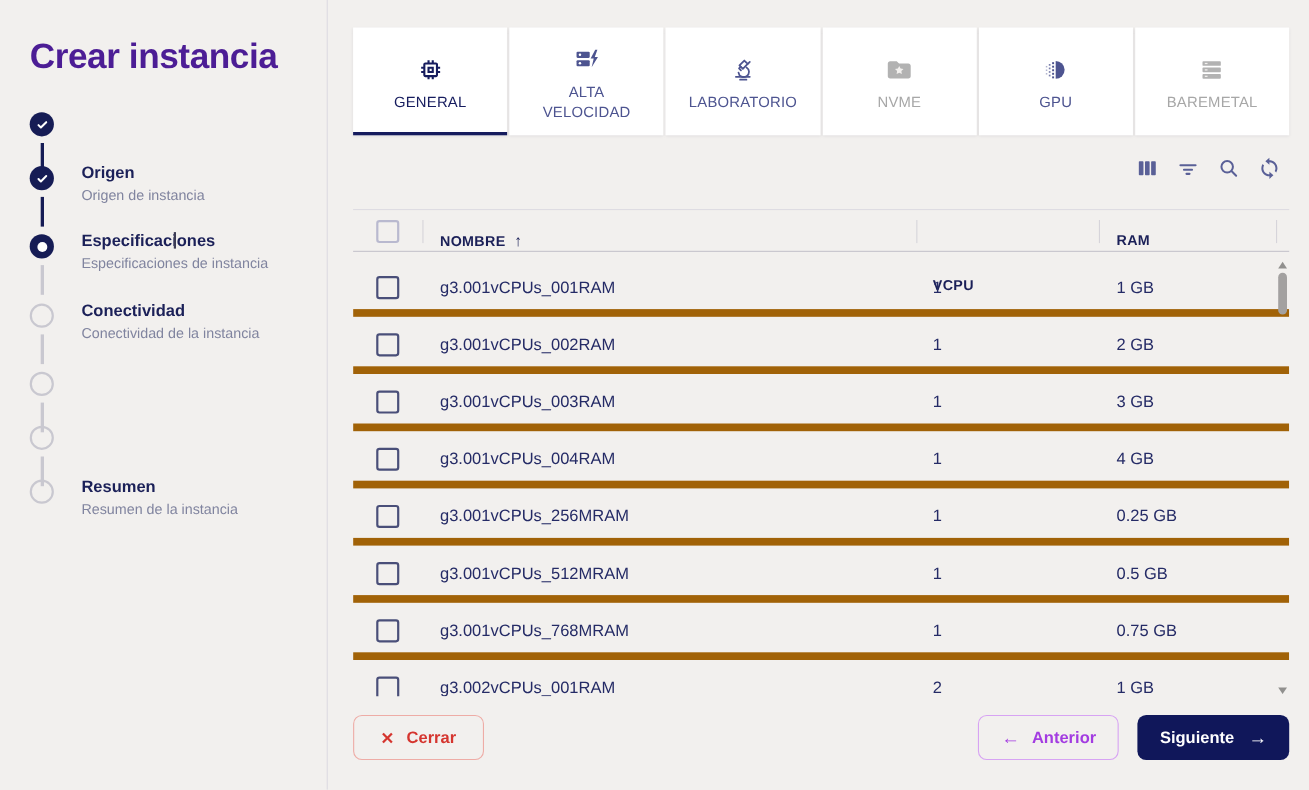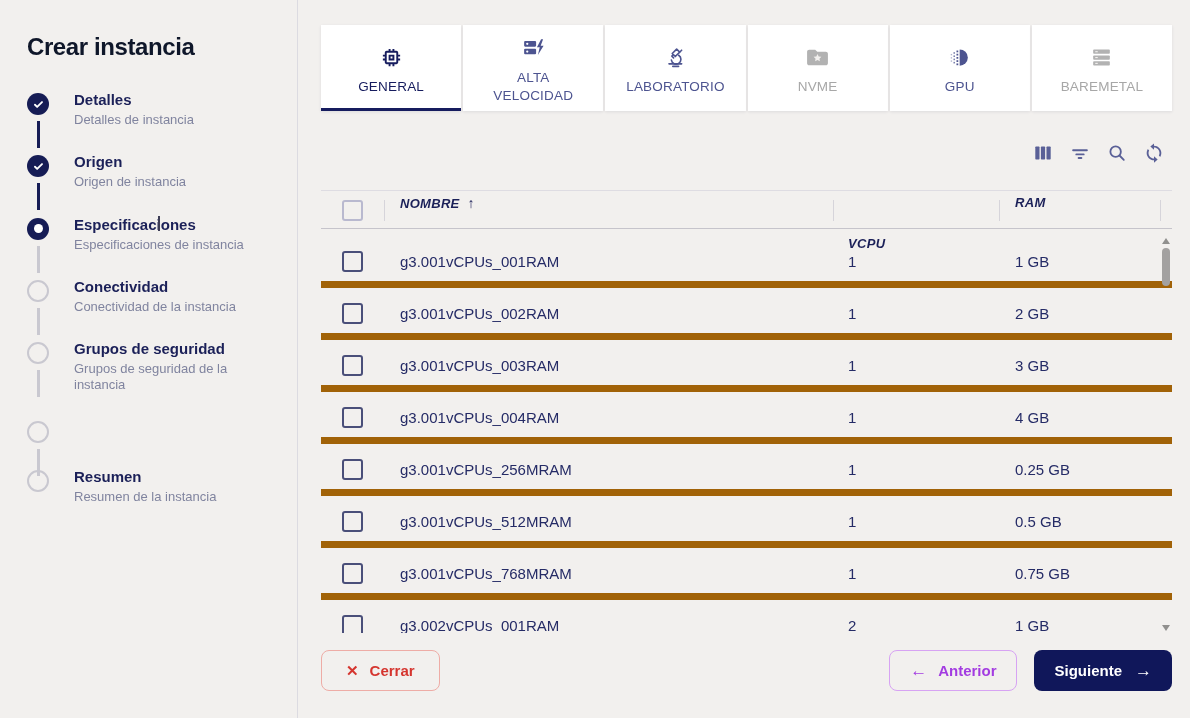--- a/index.html
+++ b/index.html
@@ -11,21 +11,21 @@
     position:relative;
   }
 
   
   .sidebar {
     position:absolute; left:0; top:0; width:298px; height:718px;
     border-right:1px solid #dcdbe1;
     padding:33px 20px 0 27px;
   }
   .page-title {
-    font-size:24px; font-weight:800; letter-spacing:-0.4px; color:#0f172a;
+    font-size:32px; font-weight:800; letter-spacing:-0.4px; color:#4c1d95;
   }
   .stepper { list-style:none; margin-top:30px; }
   .step { position:relative; display:flex; align-items:flex-start; padding-bottom:25px; }
   .step-icon {
     flex:0 0 22px; width:22px; height:22px; border-radius:50%;
     margin-top:2px; position:relative; display:flex; align-items:center; justify-content:center;
   }
   .step.completed .step-icon { background:#161c55; }
   .step.completed .step-icon svg { width:13px; height:13px; }
   .step.active .step-icon { background:#161c55; }
@@ -39,21 +39,21 @@
   .connector.done { background:#161c55; }
   .step-text { margin-left:25px; position:relative; }
   .step-label { font-size:15px; font-weight:700; color:#1b2058; line-height:1.2; }
   .step-sublabel { font-size:13px; color:#80849f; margin-top:3px; line-height:1.25; }
   .step.active .step-text .text-caret {
     position:absolute; left:84px; top:0; width:1.5px; height:15px; background:#3c3c55;
   }
 
   
   .tabs {
-    position:absolute; left:321px; top:25px; width:851px; height:86px;
+    position:absolute; left:321px; top:25px; width:851px; height:98px;
     display:flex; gap:2px;
   }
   .tab {
     flex:1 1 0; background:#ffffff; border:none; cursor:pointer;
     display:flex; flex-direction:column; align-items:center; justify-content:center;
     font-family:inherit; color:#4d5490; box-shadow:0 1px 3px rgba(40,40,70,.10);
     padding-top:4px;
   }
   .tab .tab-icon { height:26px; display:flex; align-items:center; justify-content:center; margin-bottom:7px; }
   .tab .tab-label { font-size:13.5px; line-height:1.3; text-align:center; letter-spacing:.2px; max-width:100px; }
@@ -70,21 +70,21 @@
     width:24px; height:26px; border:none; background:transparent; color:#5a6097;
     display:flex; align-items:center; justify-content:center; cursor:pointer; padding:0;
   }
 
   
   .thead {
     position:absolute; left:321px; top:190px; width:851px; height:39px;
     border-top:1px solid #dedce2; border-bottom:1px solid #c6c4cb;
   }
   .thead .cell, .row .cell { position:absolute; font-size:13px; }
-  .th-label { font-weight:700; color:#1b2058; font-size:12.5px; letter-spacing:.3px; top:4px;font-style:italic; }
+  .th-label { font-weight:700; color:#1b2058; font-size:12.5px; letter-spacing:.3px; top:20px; }
   .th-name { left:79px; }
   .th-vcpu { left:527px;margin-top:41px; }
   .th-ram  { left:694px;text-align:right; }
   .sort-arrow { font-weight:700; color:#1b2058; margin-left:8px; font-size:14px; }
   .hdiv { position:absolute; top:9px; width:1px; height:21px; background:#d6d4da; }
   .checkbox {
     position:absolute; left:21px; top:9px; width:21px; height:21px;
     border:2px solid #b9b9cf; border-radius:3px; background:transparent; cursor:pointer;
   }
   .tbody {
@@ -128,24 +128,20 @@
 <aside class="sidebar">
   <h1 class="page-title">Crear instancia</h1>
   <ol class="stepper">
   <li class="step completed">
     <span class="step-icon">
           <svg viewBox="0 0 24 24">
             <path fill="none" stroke="#fff" stroke-width="3.4" stroke-linecap="round" stroke-linejoin="round" d="M5.5 12.5l4 4L18.5 7.5"></path>
           </svg>
         </span>
     <span class="connector done"></span>
-    <div class="step-text">
-      <div class="step-label">Detalles</div>
-      <div class="step-sublabel">Detalles de instancia</div>
-    </div>
   </li>
 
   <li class="step completed">
     <span class="step-icon">
           <svg viewBox="0 0 24 24">
             <path fill="none" stroke="#fff" stroke-width="3.4" stroke-linecap="round" stroke-linejoin="round" d="M5.5 12.5l4 4L18.5 7.5"></path>
           </svg>
         </span>
     <span class="connector done"></span>
     <div class="step-text">
@@ -169,24 +165,20 @@
     <span class="connector"></span>
     <div class="step-text">
       <div class="step-label">Conectividad</div>
       <div class="step-sublabel">Conectividad de la instancia</div>
     </div>
   </li>
 
   <li class="step pending">
     <span class="step-icon"></span>
     <span class="connector"></span>
-    <div class="step-text">
-      <div class="step-label">Grupos de seguridad</div>
-      <div class="step-sublabel">Grupos de seguridad de la instancia</div>
-    </div>
   </li>
 
   <li class="step pending">
     <span class="step-icon"></span>
     <span class="connector"></span>
   </li>
 
   <li class="step pending">
     <span class="step-icon"></span>
 

